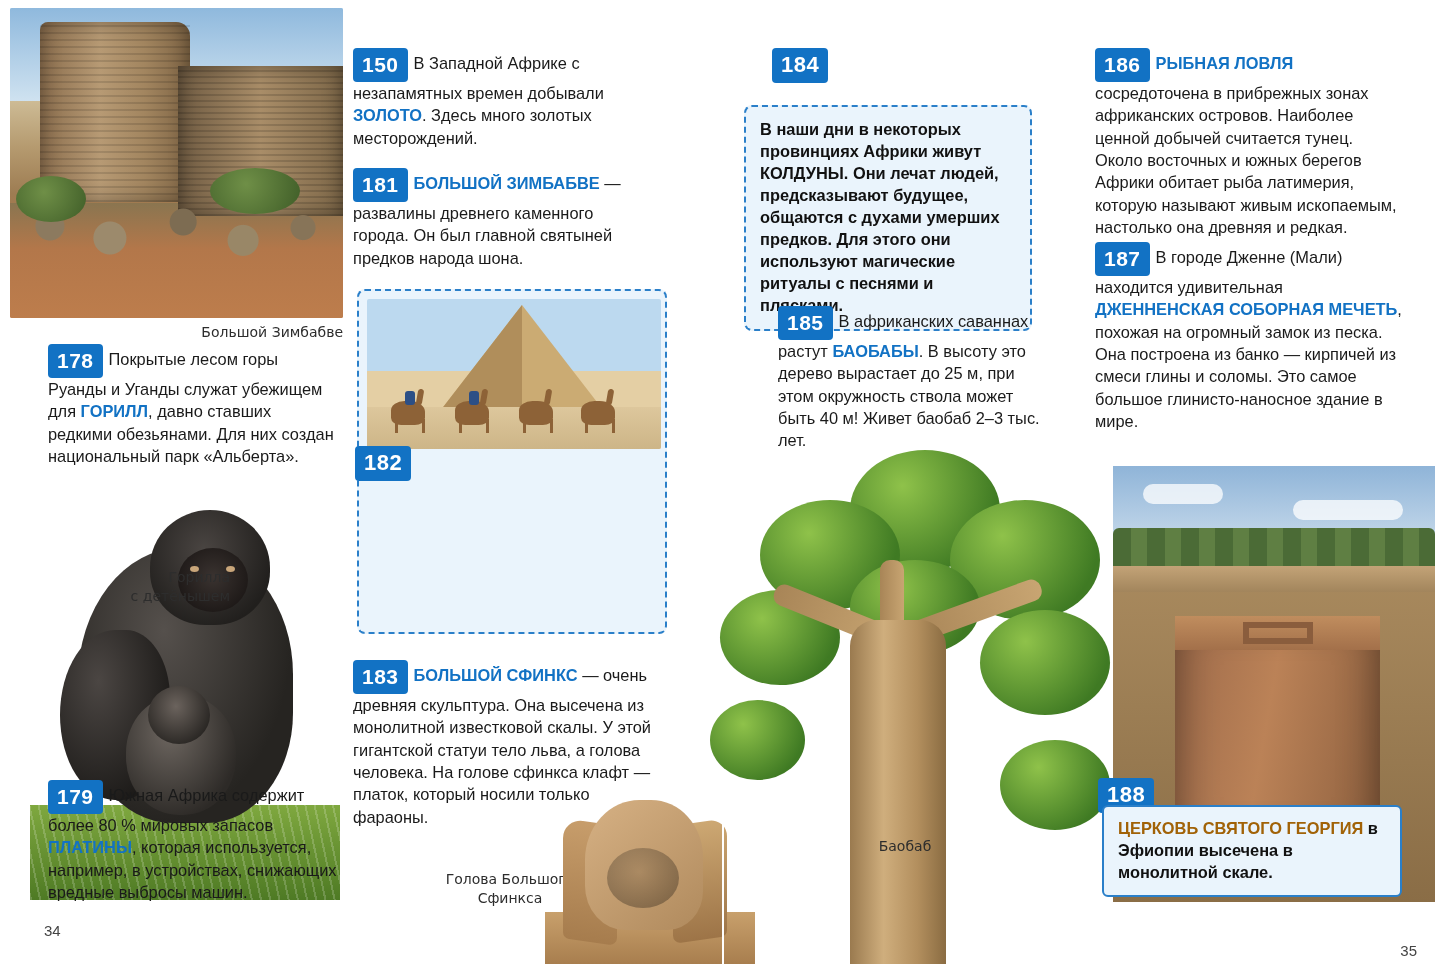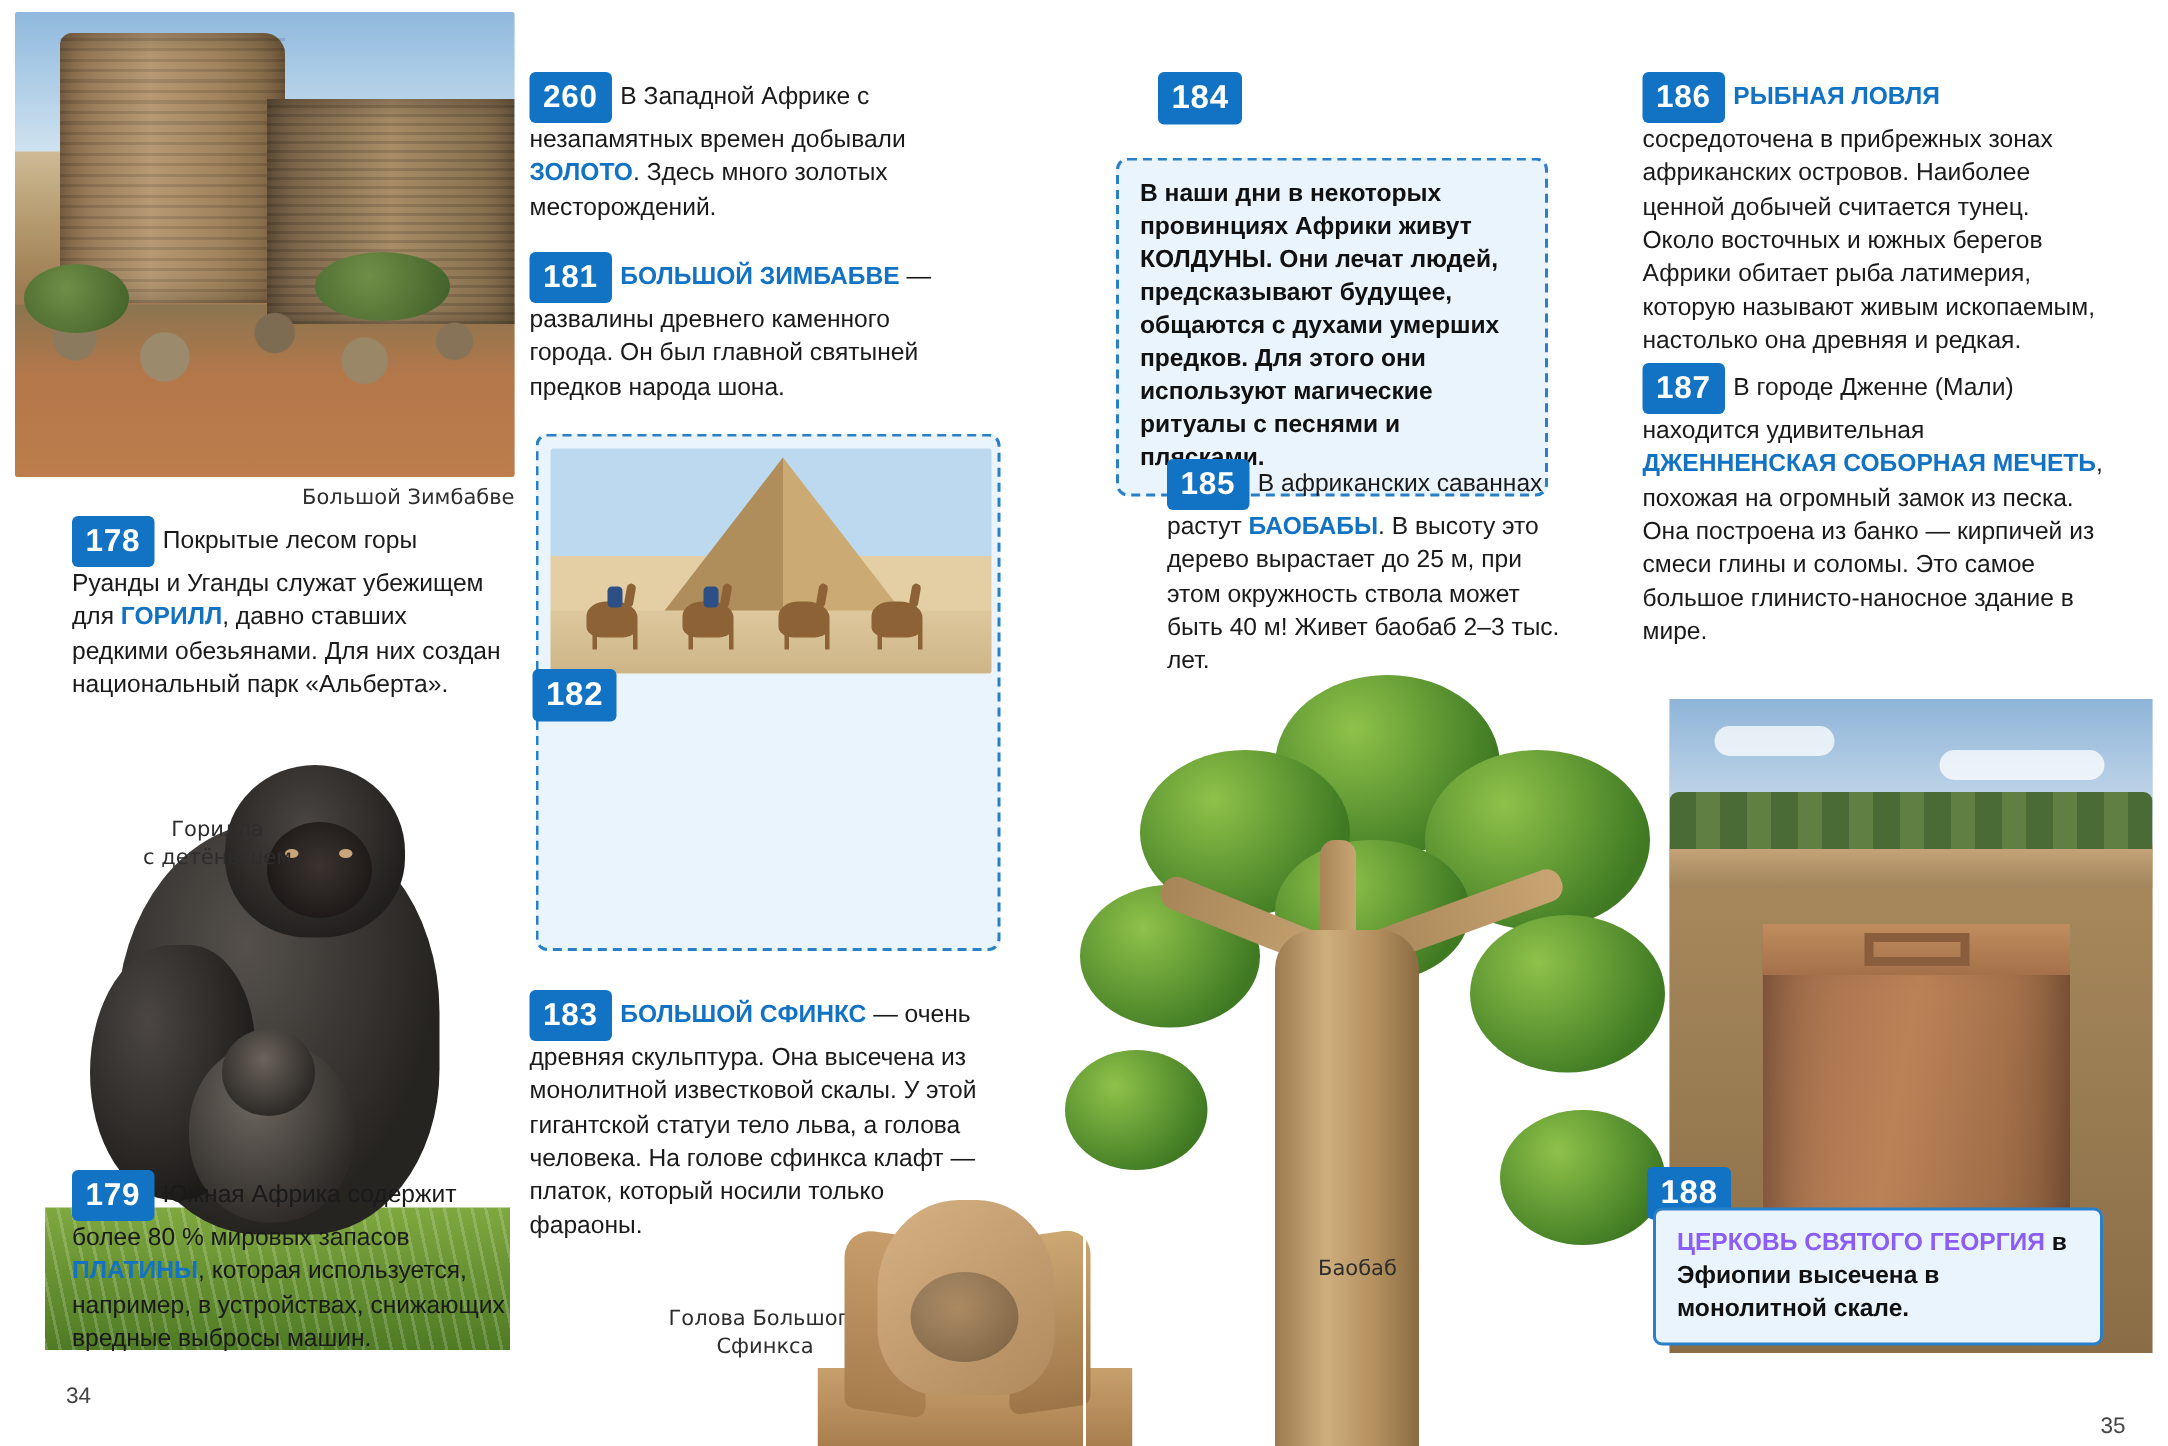--- a/index.html
+++ b/index.html
@@ -158,21 +158,21 @@
   #gorilla-photo .baby {
     position:absolute; left:96px; top:225px; width:110px; height:120px;
     border-radius:48%;
     background:radial-gradient(ellipse at 40% 30%, #6e6761, #2d2a27 75%);
   }
   #gorilla-photo .babyhead {
     position:absolute; left:118px; top:216px; width:62px; height:58px;
     border-radius:50%;
     background:radial-gradient(ellipse at 45% 35%, #6b635d, #2a2724 75%);
   }
-  #cap-gorilla { position:absolute; left:60px; top:544px; width:170px; text-align:center; line-height:1.35; }
+  #cap-gorilla { position:absolute; left:60px; top:568px; width:170px; text-align:right; line-height:1.35; }
 
   #t179 { position:absolute; left:48px; top:780px; width:290px; }
 
   
   #t180 { position:absolute; left:353px; top:48px; width:300px; }
   #t181 { position:absolute; left:353px; top:168px; width:300px; }
 
   #box182 { position:absolute; left:357px; top:289px; width:310px; height:345px; }
   #pyramid-photo {
     position:absolute; left:8px; top:8px; width:294px; height:150px; overflow:hidden; border-radius:2px;
@@ -314,21 +314,21 @@
     <div class="babyhead"></div>
   </div>
   <div class="cap" id="cap-gorilla" style="white-space:pre-line;">Горилла
 с детёнышем</div>
 
   <div class="para" id="t179">
     <span class="num">179</span><span>Южная Африка содержит более 80 % мировых запасов </span><b>ПЛАТИНЫ</b><span>, которая используется, например, в устройствах, снижающих вредные выбросы машин.</span>
   </div>
 
   <div class="para" id="t180">
-    <span class="num">260</span><span>В Западной Африке с незапамятных времен добывали </span><b>ЗОЛОТО</b><span>. Здесь много золотых месторождений.</span>
+    <span class="num">150</span><span>В Западной Африке с незапамятных времен добывали </span><b>ЗОЛОТО</b><span>. Здесь много золотых месторождений.</span>
   </div>
 
   <div class="para" id="t181">
     <span class="num">181</span><b>БОЛЬШОЙ ЗИМБАБВЕ</b><span> — развалины древнего каменного города. Он был главной святыней предков народа шона.</span>
   </div>
 
   <div class="box-dashed" id="box182">
     <div id="pyramid-photo">
       <div class="pyr"></div>
       <div class="pyr2"></div>
@@ -402,18 +402,18 @@
     <div class="treeline"></div>
     <div class="pit"></div>
     <div class="rim"></div>
     <div class="church"></div>
     <div class="churchtop"></div>
     <div class="cross"></div>
   </div>
 
   <span class="num big" id="badge188">188</span>
   <div class="box-solid" id="box188">
-    <span style="color:#8b5cf6;">ЦЕРКОВЬ СВЯТОГО ГЕОРГИЯ</span><span> в Эфиопии высечена в монолитной скале.</span>
+    <span style="color:#a16207;">ЦЕРКОВЬ СВЯТОГО ГЕОРГИЯ</span><span> в Эфиопии высечена в монолитной скале.</span>
   </div>
 
   <div class="pg" id="pg35">35</div>
 
 </div>
 
 </body></html>

